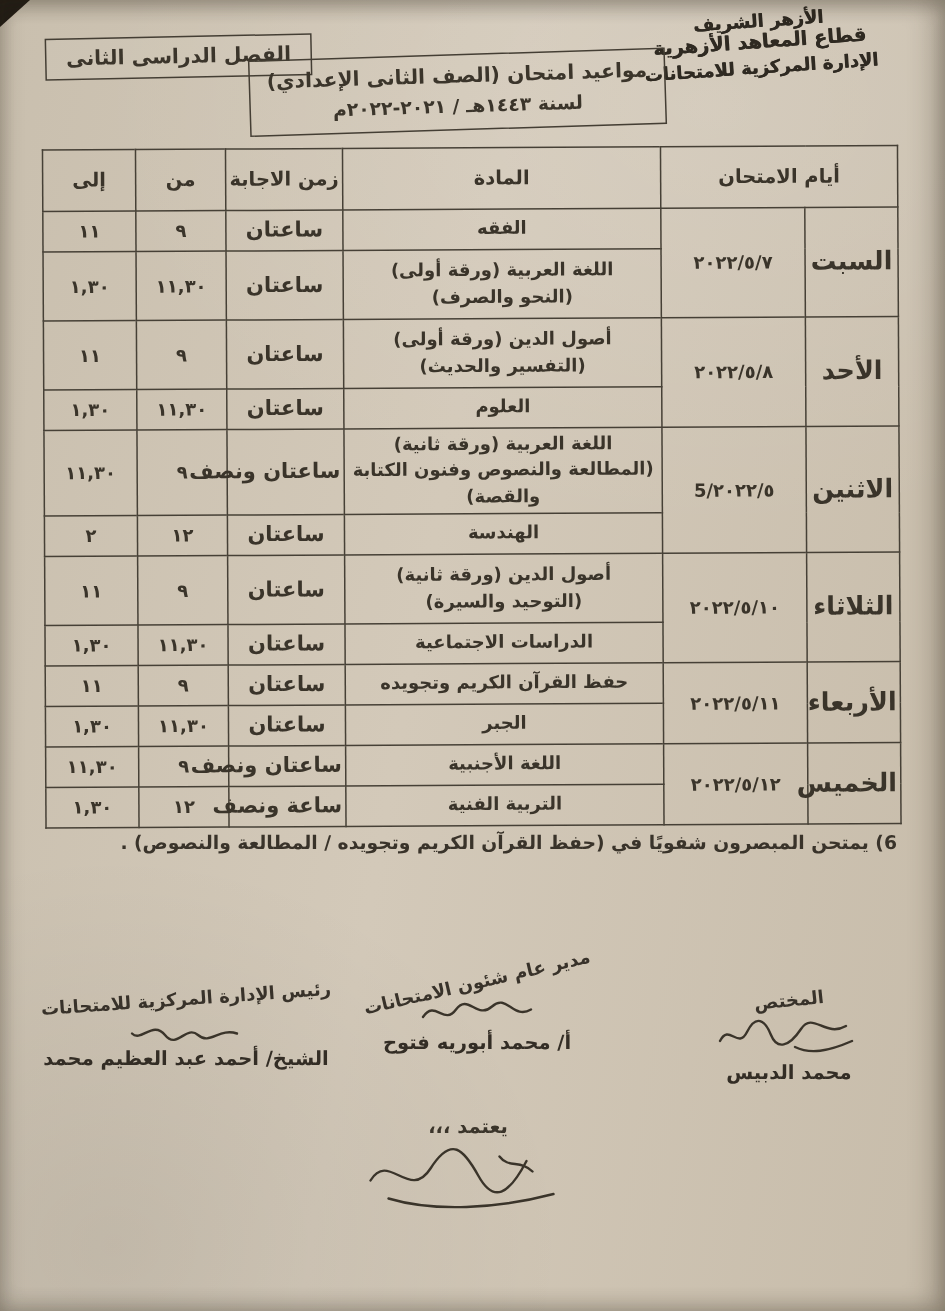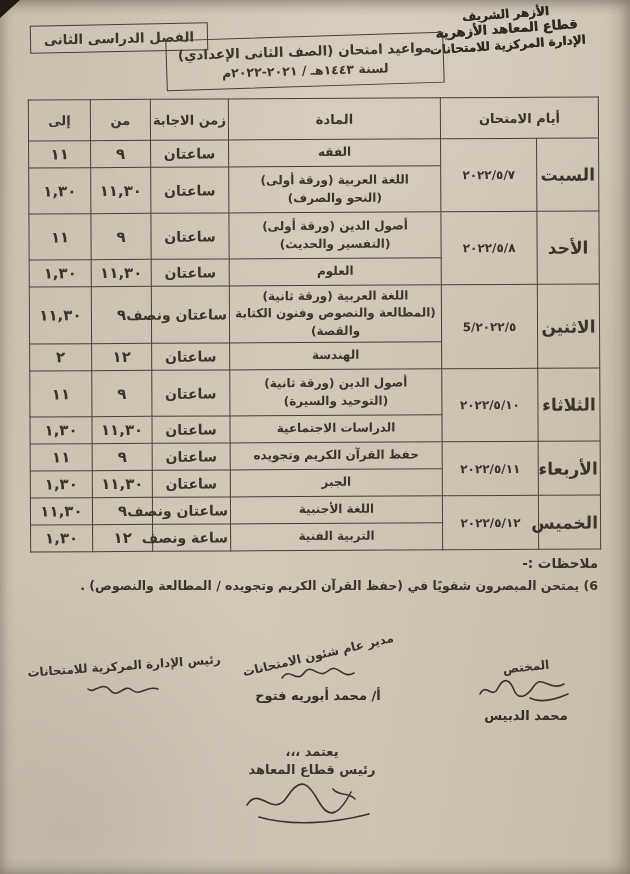--- a/index.html
+++ b/index.html
@@ -47,21 +47,21 @@
   table.schedule{position:absolute;top:98px;right:30px;width:570px;
     border-collapse:collapse;table-layout:fixed;transform:rotate(-.3deg);}
   .schedule th,.schedule td{
     border:1.5px solid #464036;text-align:center;vertical-align:middle;
     font-weight:700;color:#3a342a;padding:2px;}
   .schedule thead th{height:36px;font-size:13px;}
   .c-day{font-size:17px;}
   .c-date{font-size:12px;}
   .c-subject{font-size:12px;white-space:pre-line;line-height:1.45;}
   .c-duration{font-size:14px;white-space:nowrap;}
-  .c-time{font-size:15px;}
+  .c-time{font-size:12px;}
 
   .notes{position:absolute;top:552px;right:32px;width:570px;
     font-weight:700;font-size:12.5px;line-height:1.65;color:#39332a;text-align:right;}
   .notes-h{font-size:13.5px;margin-bottom:2px;}
   .note{margin-bottom:2px;}
 
   .sig-title{font-size:12px;font-weight:700;color:#38322a;}
   .sig-name{font-size:13px;font-weight:700;color:#332d25;margin-top:2px;}
   .sig-right{position:absolute;top:660px;right:34px;width:140px;text-align:center;}
   .sig-right .sig-title{transform:rotate(-6deg);}
@@ -203,21 +203,20 @@
         <tr style="height: 27px;">
           <td class="c-subject">التربية الفنية</td>
           <td class="c-duration">ساعة ونصف</td>
           <td class="c-time">١٢</td>
           <td class="c-time">١,٣٠</td>
         </tr>
       </tbody>
   </table>
 
   <div class="notes">
-    <div class="notes-h">ملاحظات :-</div>
     <div class="note">6) يمتحن المبصرون شفويًا في (حفظ القرآن الكريم وتجويده / المطالعة والنصوص) .</div>
   </div>
 
   <div class="sig-right">
     <div class="sig-title">المختص</div>
     <svg class="scribble" width="100" height="30" viewBox="0 0 100 30">
       <path d="M4 18 C10 6 16 24 22 12 S34 4 38 14 S50 22 58 10 S74 16 88 8 M54 22 C64 27 76 25 92 18"></path>
     </svg>
     <div class="sig-name">محمد الدبيس</div>
   </div>
@@ -228,23 +227,23 @@
       <path d="M4 14 C12 2 18 20 26 9 S40 16 50 7 S64 16 76 9"></path>
     </svg>
     <div class="sig-name">أ/ محمد أبوريه فتوح</div>
   </div>
 
   <div class="sig-left">
     <div class="sig-title">رئيس الإدارة المركزية للامتحانات</div>
     <svg class="scribble" width="80" height="20" viewBox="0 0 80 20">
       <path d="M4 12 C10 18 18 3 26 13 S40 6 48 13 S62 8 74 12"></path>
     </svg>
+    <div class="sig-name">الشيخ/ أحمد عبد العظيم محمد</div>
   </div>
 
   <div class="approval">
     <div class="approve-word">يعتمد ،،،</div>
-    <div class="approve-title">رئيس قطاع المعاهد</div>
     <svg class="scribble" width="150" height="46" viewBox="0 0 150 46">
       <path d="M10 26 C22 6 36 40 50 18 S72 5 82 23 S102 36 114 13 M96 10 C102 18 110 12 118 20 M22 38 C52 47 94 45 132 35"></path>
     </svg>
   </div>
 
 </div>
 
 </body></html>

